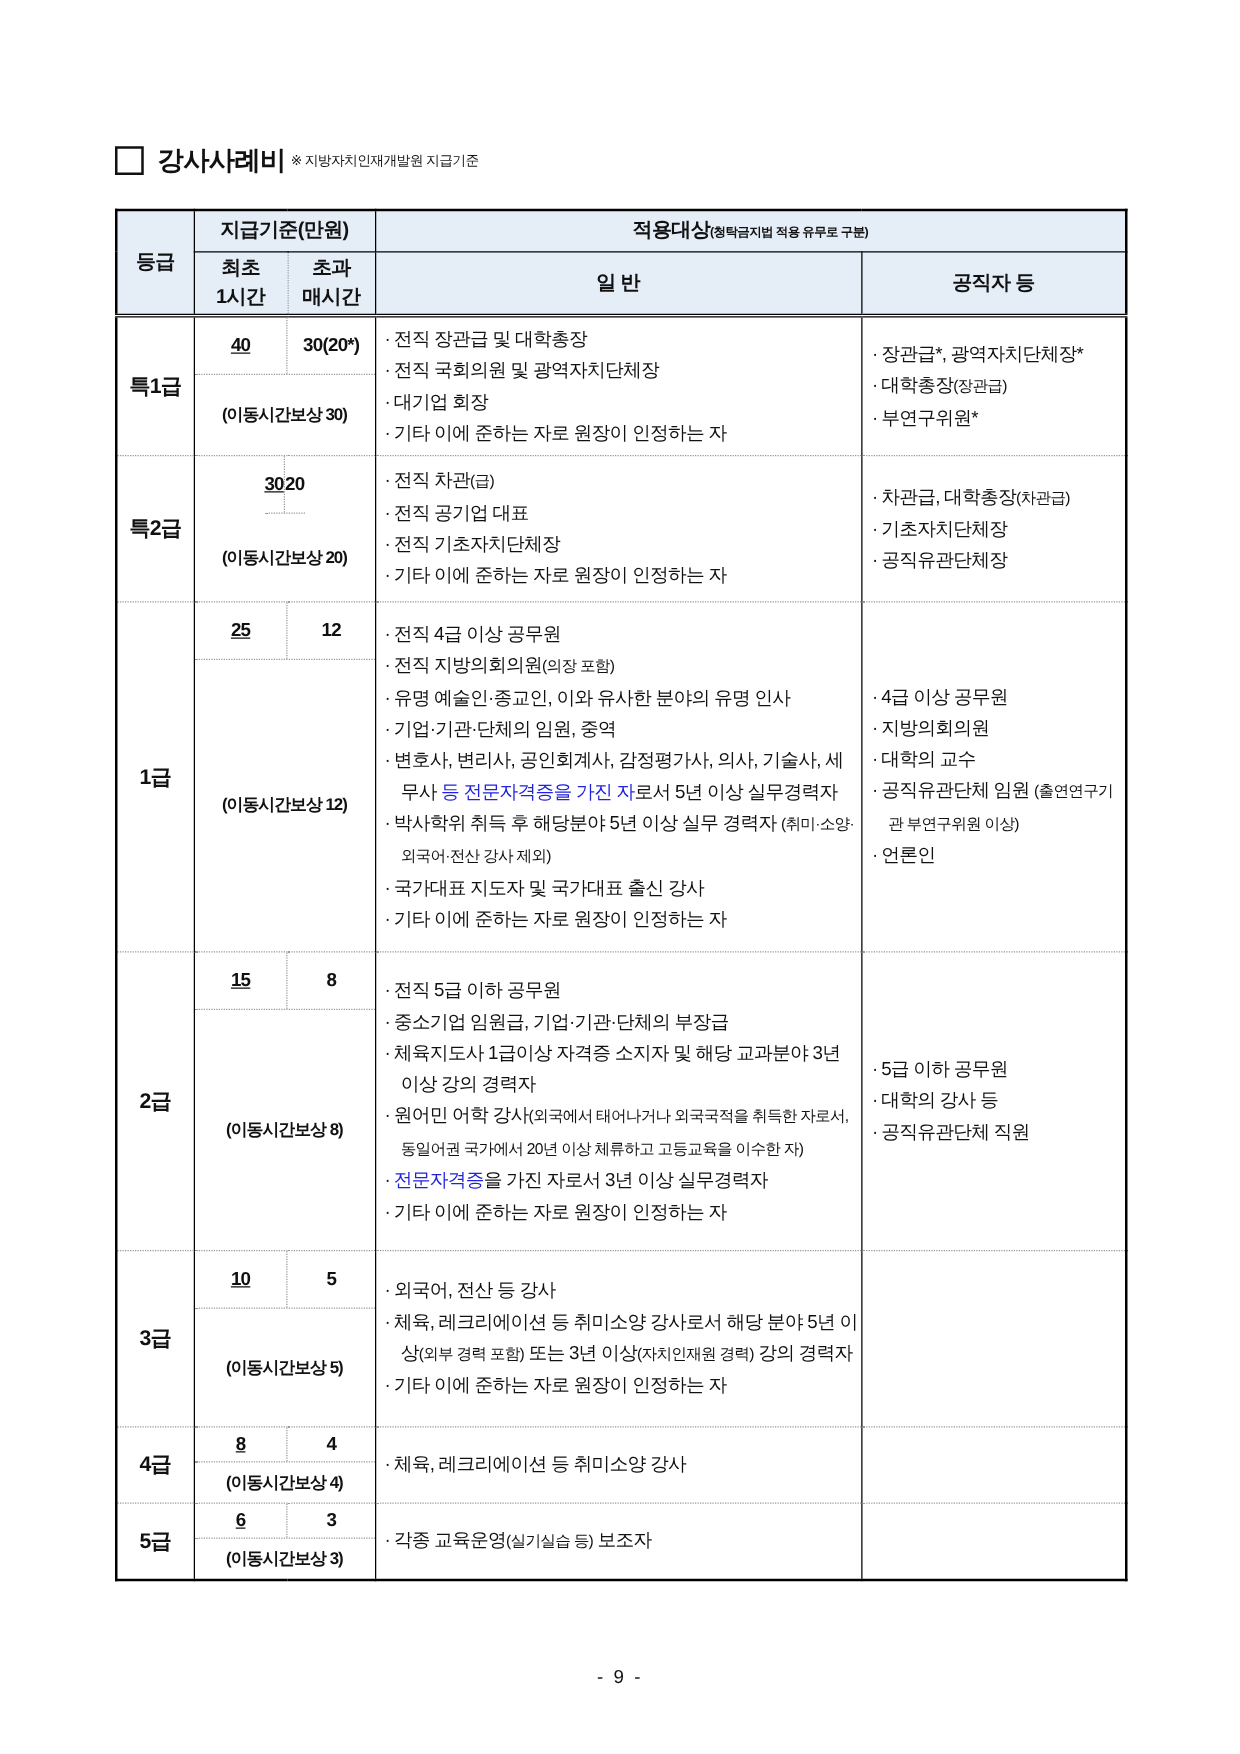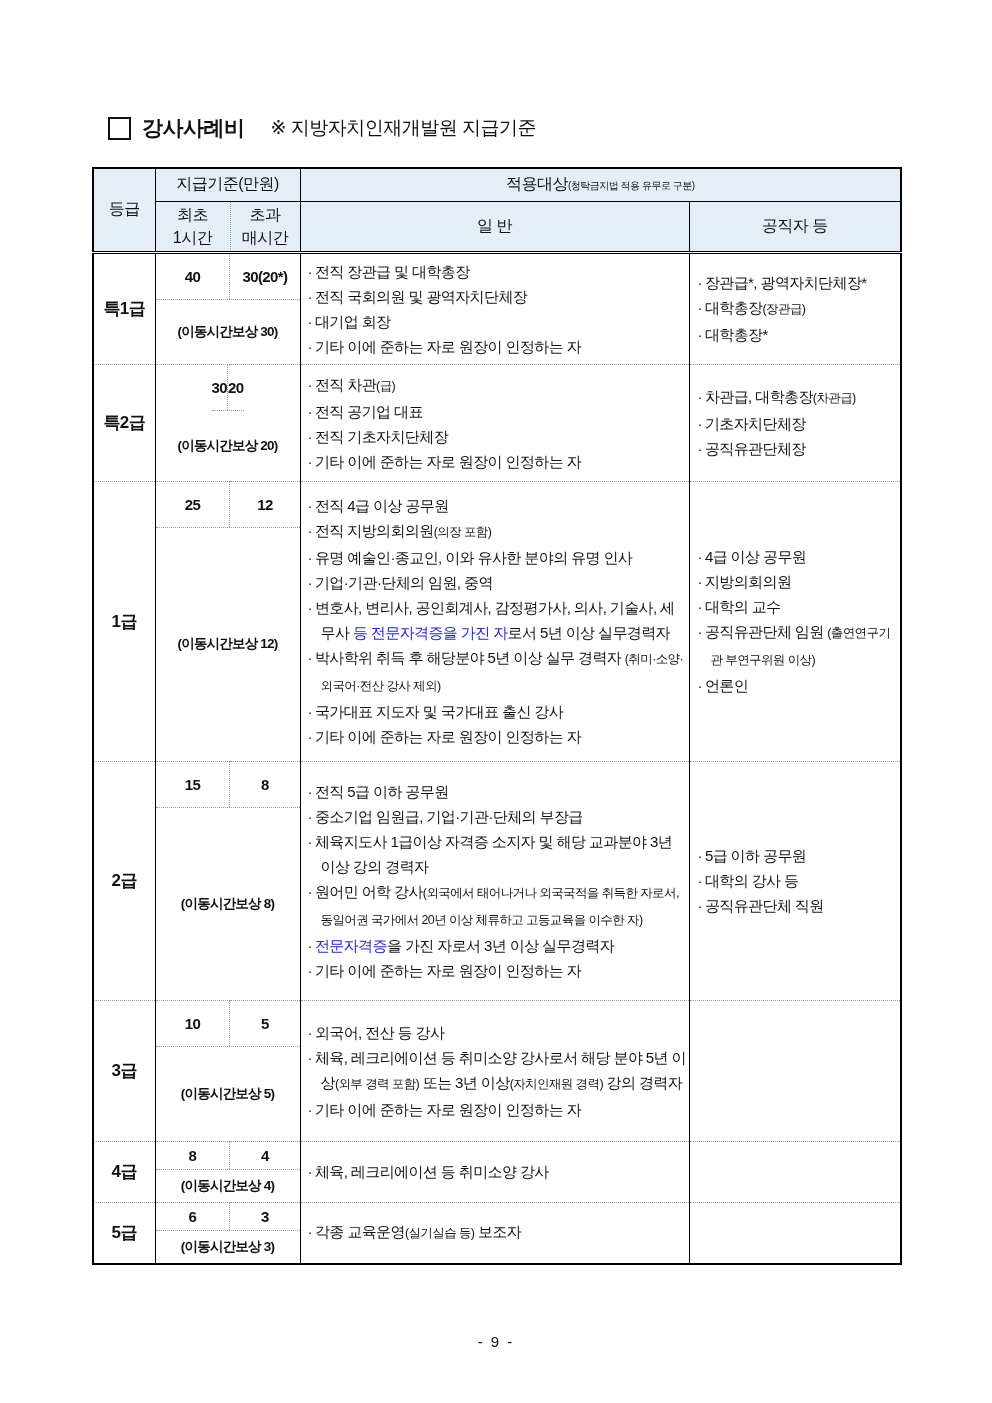--- a/index.html
+++ b/index.html
@@ -7,31 +7,31 @@
     --accent-blue:#2222dd;
     --border-c:#000000;
     --dot-c:#999999;
   }
   *{box-sizing:border-box;margin:0;padding:0;}
   html,body{width:992px;height:1403px;background:#ffffff;
     font-family:"Liberation Sans","DejaVu Sans",sans-serif;color:#111;}
   body{position:relative;overflow:hidden;}
 
   
-  .title-row{position:absolute;left:108px;top:114px;display:flex;align-items:center;}
+  .title-row{position:absolute;left:92px;top:114px;display:flex;align-items:center;}
   .checkbox{display:inline-block;width:23px;height:23px;border:2.5px solid #111;
     margin-right:11px;background:#fff;}
   .doc-title{font-size:21px;font-weight:bold;letter-spacing:-0.5px;}
-  .doc-title-note{font-size:19px;margin-left:26px;letter-spacing:-0.5px;}
+  .doc-title-note{font-size:11px;margin-left:4px;letter-spacing:-0.5px;}
 
   
   table.fee{position:absolute;left:92px;top:167px;width:808px;
     border-collapse:collapse;table-layout:fixed;border:2px solid var(--border-c);}
   th,td{border:0;}
-  thead th{background:var(--header-bg);font-weight:normal;text-align:center;
+  thead th{background:var(--header-bg);font-weight:bold;text-align:center;
     vertical-align:middle;font-size:16px;letter-spacing:-0.5px;}
   thead tr:nth-child(1) th{height:33px;}
   thead tr:nth-child(2) th{height:51px;border-bottom:3px double var(--border-c);}
   th.h-grade{border-right:1.4px solid var(--border-c);border-bottom:3px double var(--border-c);}
   th.h-pay{border-right:1.4px solid var(--border-c);border-bottom:1.2px solid var(--border-c);}
   th.h-target{border-bottom:1.2px solid var(--border-c);}
   th.h-first{border-right:1px dotted var(--dot-c);}
   th.h-over{border-right:1.4px solid var(--border-c);}
   th.h-general{border-right:1.4px solid var(--border-c);}
   .h-target-sub{font-size:10px;}
@@ -42,21 +42,21 @@
   td.grade{text-align:center;font-weight:bold;font-size:17px;
     border-right:1.4px solid var(--border-c);}
   td.rate{padding:0;vertical-align:top;border-right:1.4px solid var(--border-c);}
   td.general{border-right:1.4px solid var(--border-c);padding:4px 2px 4px 7px;margin-left:16px;}
   td.official{padding:4px 2px 4px 8px;}
 
   .rate-wrap{display:flex;flex-direction:column;}
   .nums{display:flex;height:46px;border-bottom:1px dotted var(--dot-c);
     font-weight:bold;font-size:15px;}
   .n-first{flex:75 0 0;display:flex;align-items:center;justify-content:center;
-    border-right:1px dotted var(--dot-c);}
+    border-right:1px dotted var(--dot-c);text-decoration:underline;}
   .n-over{flex:70 0 0;display:flex;align-items:center;justify-content:center;}
   .travel{flex:1;display:flex;align-items:center;justify-content:center;
     font-weight:bold;font-size:13.5px;letter-spacing:-0.8px;white-space:nowrap;}
 
   
   tbody tr:nth-child(1){height:110px;} tbody tr:nth-child(1) .rate-wrap{height:110px;}
   tbody tr:nth-child(2){height:116px;} tbody tr:nth-child(2) .rate-wrap{height:116px;align-items:center;}
   tbody tr:nth-child(3){height:279px;} tbody tr:nth-child(3) .rate-wrap{height:279px;}
   tbody tr:nth-child(4){height:238px;} tbody tr:nth-child(4) .rate-wrap{height:238px;}
   tbody tr:nth-child(5){height:140px;} tbody tr:nth-child(5) .rate-wrap{height:140px;}
@@ -123,21 +123,21 @@
         </td>
         <td class="general">
           <div class="item"><span class="bullet">·</span><span>전직 장관급 및 대학총장</span></div>
           <div class="item"><span class="bullet">·</span><span>전직 국회의원 및 광역자치단체장</span></div>
           <div class="item"><span class="bullet">·</span><span>대기업 회장</span></div>
           <div class="item"><span class="bullet">·</span><span>기타 이에 준하는 자로 원장이 인정하는 자</span></div>
         </td>
         <td class="official">
           <div class="item"><span class="bullet">·</span><span>장관급*, 광역자치단체장*</span></div>
           <div class="item"><span class="bullet">·</span><span>대학총장</span><span class="small">(장관급)</span></div>
-          <div class="item"><span class="bullet">·</span><span>대학총장*</span></div>
+          <div class="item"><span class="bullet">·</span><span>부연구위원*</span></div>
         </td>
       </tr>
       <tr>
         <td class="grade">특2급</td>
         <td class="rate" colspan="2">
           <div class="rate-wrap">
             <div class="nums">
               <span class="n-first">30</span>
               <span class="n-over">20</span>
             </div>

